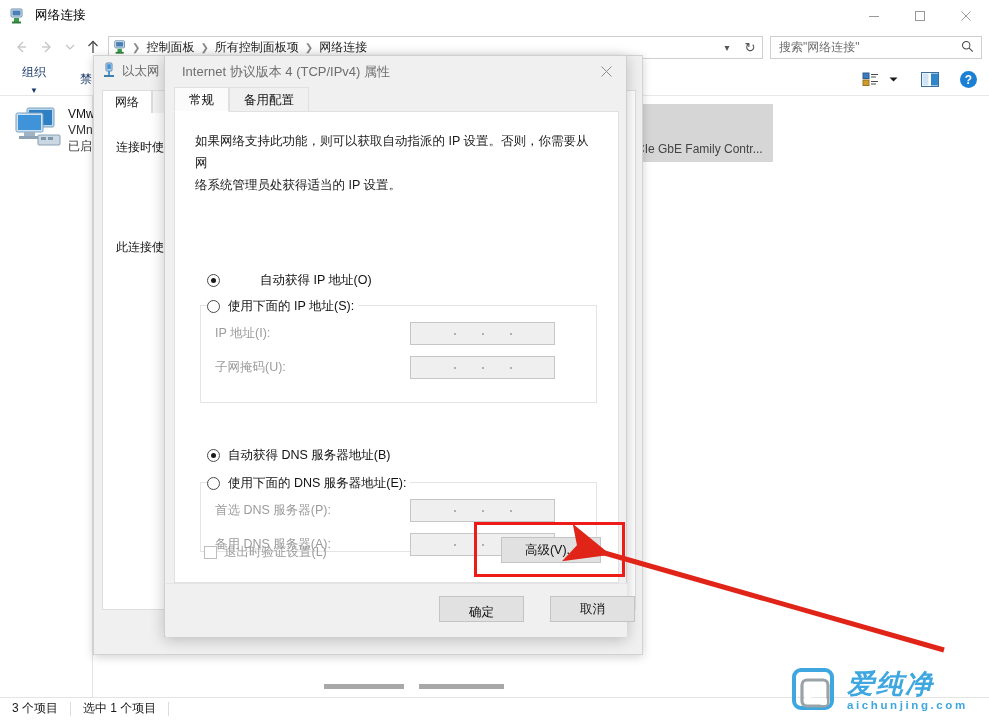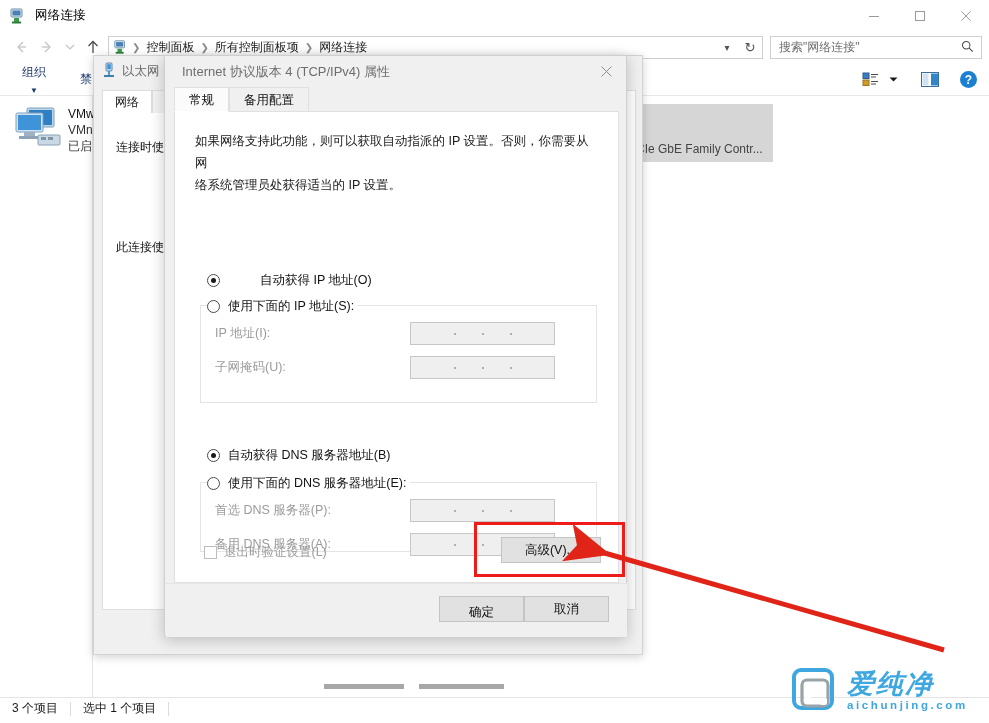--- a/index.html
+++ b/index.html
@@ -550,21 +550,21 @@
 
     <div class="advbtn" style="left:336px; top:481px;">
       <span>高级(V)...</span>
     </div>
     <div class="redbox" style="left:309px; top:466px; width:151px; height:55px;"></div>
 
     <div class="dlg-foot"></div>
     <div class="fbtn" style="left:274px; top:540px;align-items:flex-end;">
       <span>确定</span>
     </div>
-    <div class="fbtn" style="left:359px; top:540px;">
+    <div class="fbtn" style="left:385px; top:540px;">
       <span>取消</span>
     </div>
   </div>
 
   <svg class="arrow-svg">
     <defs>
       <marker id="ah" markerWidth="9" markerHeight="9" refX="2" refY="4.5" orient="auto">
         <path d="M0,4.5 L9,0.6 L7,4.5 L9,8.4 Z" fill="#e02418"></path>
       </marker>
     </defs>

